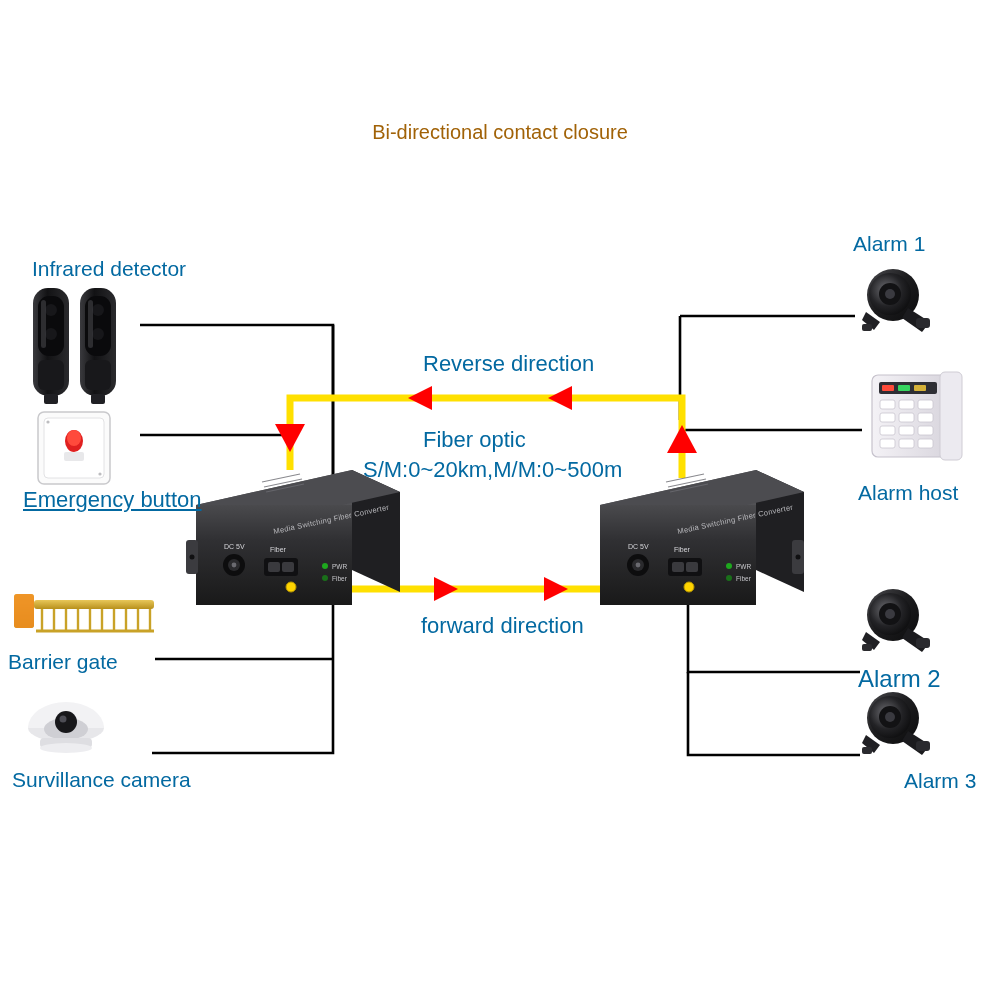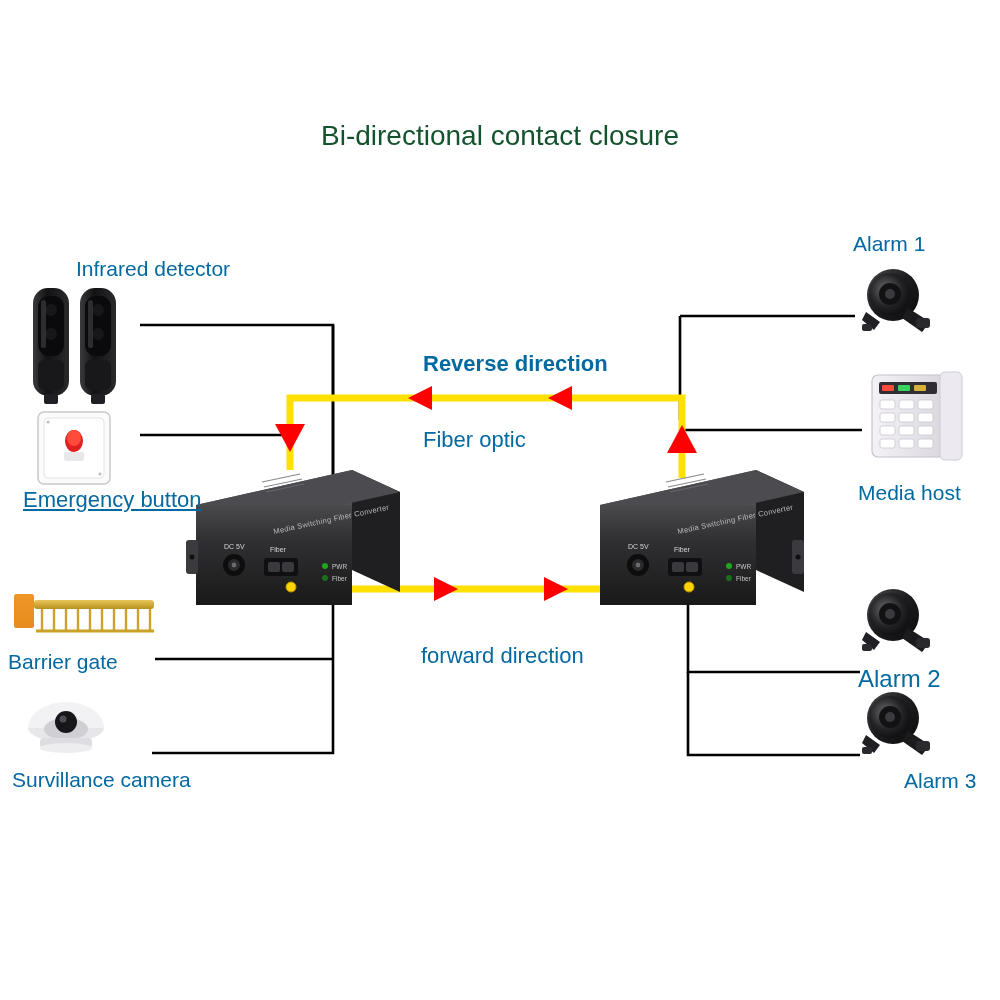--- a/index.html
+++ b/index.html
@@ -25,35 +25,35 @@
     position: absolute;
     color: #0369a1;
     font-family: "Liberation Sans", sans-serif;
     white-space: nowrap;
     line-height: 1;
   }
   #title {
     left: 0; top: 122px;
     width: 1000px;
     text-align: center;
-    font-size: 28px;
-    color: #14532d;
-  }
-  #lbl-infrared  { left: 32px;  top: 258px; font-size: 21px; margin-left: 44px; }
+    font-size: 20px;
+    color: #a16207;
+  }
+  #lbl-infrared  { left: 32px;  top: 258px; font-size: 21px; }
   #lbl-emergency { left: 23px;  top: 489px; font-size: 22px; text-decoration: underline; }
   #lbl-barrier   { left: 8px;  top: 651px; font-size: 21px; }
   #lbl-camera    { left: 12px;  top: 769px; font-size: 21px; }
   #lbl-alarm1    { left: 853px; top: 233px; font-size: 21px; }
   #lbl-alarmhost { left: 858px; top: 482px; font-size: 21px; }
   #lbl-alarm2    { left: 858px; top: 667px; font-size: 24px; }
   #lbl-alarm3    { left: 904px; top: 770px; font-size: 21px; }
-  #lbl-reverse   { left: 423px; top: 353px; font-size: 22px; font-weight: bold; }
+  #lbl-reverse   { left: 423px; top: 353px; font-size: 22px; }
   #lbl-fiber1    { left: 423px; top: 429px; font-size: 22px; }
   #lbl-fiber2    { left: 363px; top: 459px; font-size: 22px; }
-  #lbl-forward   { left: 421px; top: 615px; font-size: 22px; margin-top: 30px; }
+  #lbl-forward   { left: 421px; top: 615px; font-size: 22px; }
 
   svg.layer {
     position: absolute;
     left: 0; top: 0;
     width: 1000px;
     height: 1000px;
   }
 </style>
 </head>
 <body>
@@ -328,21 +328,22 @@
   </svg>
 
   <div class="lbl" id="title">Bi-directional contact closure</div>
 
   <div class="lbl" id="lbl-infrared">Infrared detector</div>
   <div class="lbl" id="lbl-emergency">Emergency button</div>
   <div class="lbl" id="lbl-barrier">Barrier gate</div>
   <div class="lbl" id="lbl-camera">Survillance camera</div>
 
   <div class="lbl" id="lbl-alarm1">Alarm 1</div>
-  <div class="lbl" id="lbl-alarmhost">Media host</div>
+  <div class="lbl" id="lbl-alarmhost">Alarm host</div>
   <div class="lbl" id="lbl-alarm2">Alarm 2</div>
   <div class="lbl" id="lbl-alarm3">Alarm 3</div>
 
   <div class="lbl" id="lbl-reverse">Reverse direction</div>
   <div class="lbl" id="lbl-fiber1">Fiber optic</div>
+  <div class="lbl" id="lbl-fiber2">S/M:0~20km,M/M:0~500m</div>
   <div class="lbl" id="lbl-forward">forward direction</div>
 
 </div>
 
 </body></html>

